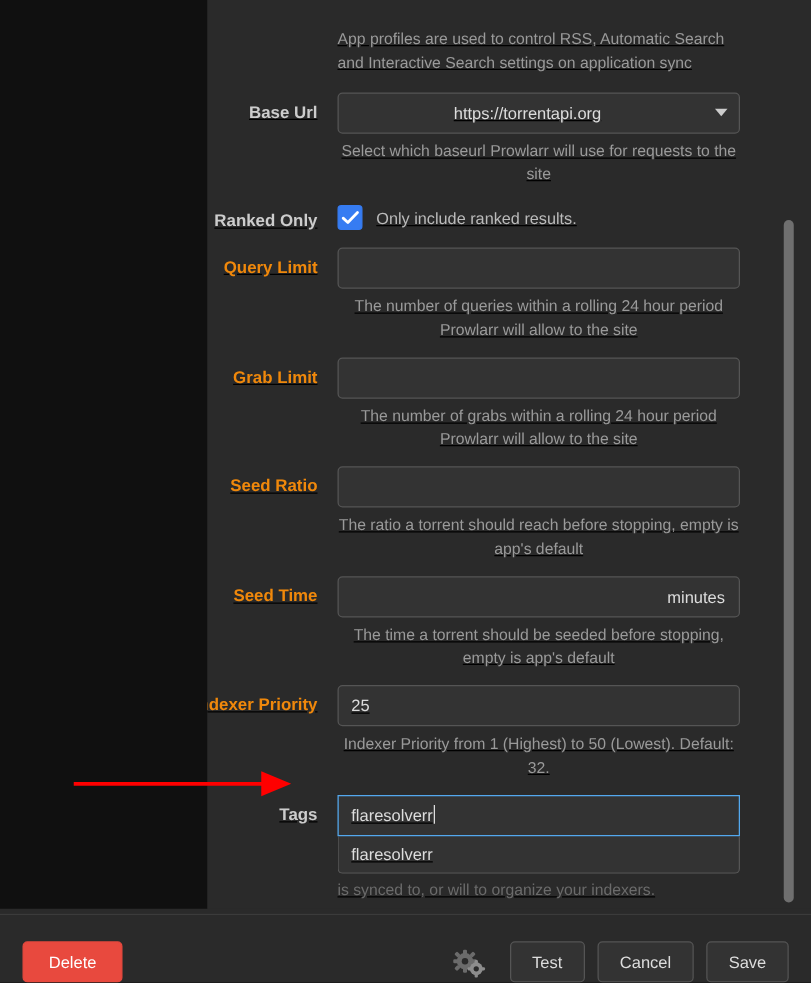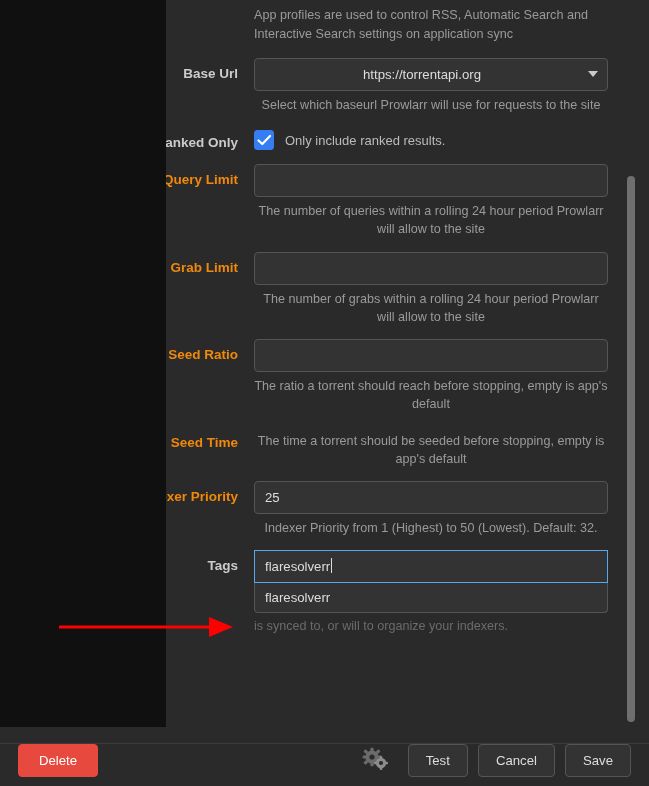--- a/index.html
+++ b/index.html
@@ -35,21 +35,22 @@
     left: 166px; top: 0;
     width: 483px; height: 727px;
     background: #2a2a2a;
     overflow: hidden;
   }
   .form {
     position: absolute;
     left: -166px;
     top: 0;
     width: 645px;
-    padding: 0;
+    padding: 16px;
+    text-decoration: underline;
   }
   .row {
     display: flex;
     align-items: flex-start;
     margin-bottom: 0;
   }
   .label-col {
     width: 254px;
     min-width: 254px;
     text-align: right;
@@ -190,25 +191,25 @@
     top: 176px;
     width: 8px;
     height: 546px;
     background: #6f6f6f;
     border-radius: 4px;
   }
   .footer {
     position: absolute;
     left: 0; bottom: 0;
     width: 649px;
-    height: 43px;
+    height: 55px;
     background: #2a2a2a;
     border-top: 1px solid #3b3b3b;
     display: flex;
-    align-items: flex-start;
+    align-items: flex-end;
     padding: 0 18px;
   }
   .btn {
     border-radius: 4px;
     font-size: 13.2px;
     padding: 8px 17px;
     border: 1px solid #555;
     background: #333;
     color: #ddd;
     cursor: pointer;
@@ -302,20 +303,24 @@
           <div class="label-col advanced">Seed Ratio</div>
           <div class="field-col">
             <input class="textbox" type="text" value="" style="">
             <div class="helptext">The ratio a torrent should reach before stopping, empty is app's default</div>
           </div>
         </div>
 
         <div class="row">
           <div class="label-col advanced">Seed Time</div>
           <div class="field-col">
+            <div class="field-rel">
+              <input class="textbox" type="text" value="" style="">
+              <span class="unit-right">minutes</span>
+            </div>
             <div class="helptext">The time a torrent should be seeded before stopping, empty is app's default</div>
           </div>
         </div>
 
         <div class="row">
           <div class="label-col advanced">Indexer Priority</div>
           <div class="field-col">
             <input class="textbox" type="text" value="25" style="">
             <div class="helptext">Indexer Priority from 1 (Highest) to 50 (Lowest). Default: 32.</div>
           </div>

